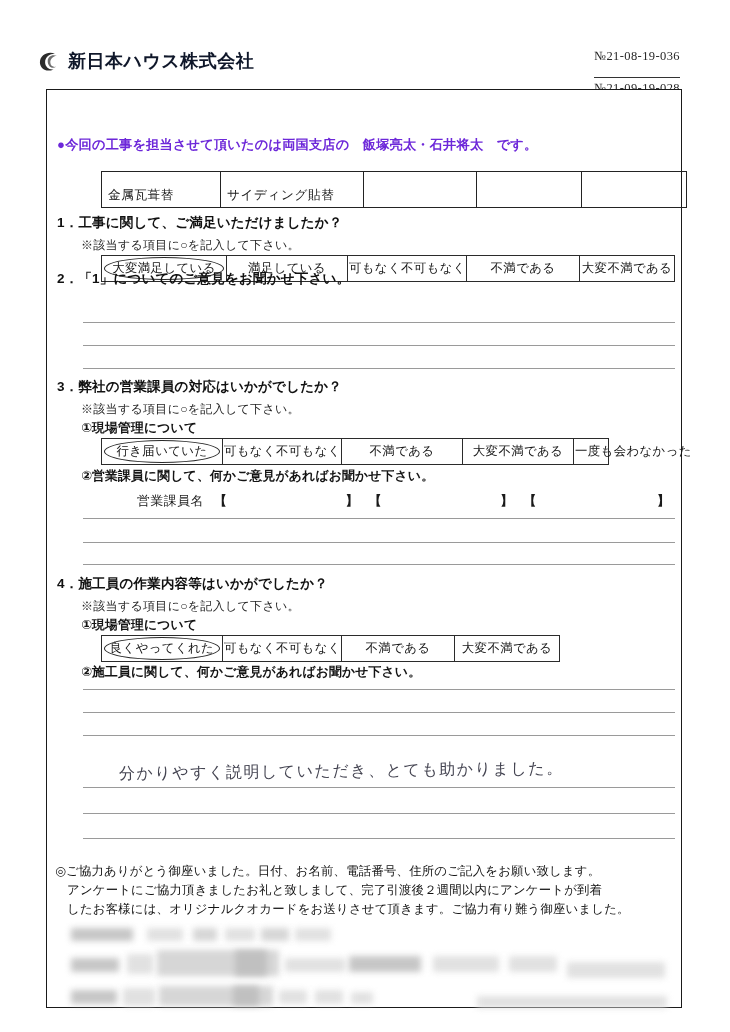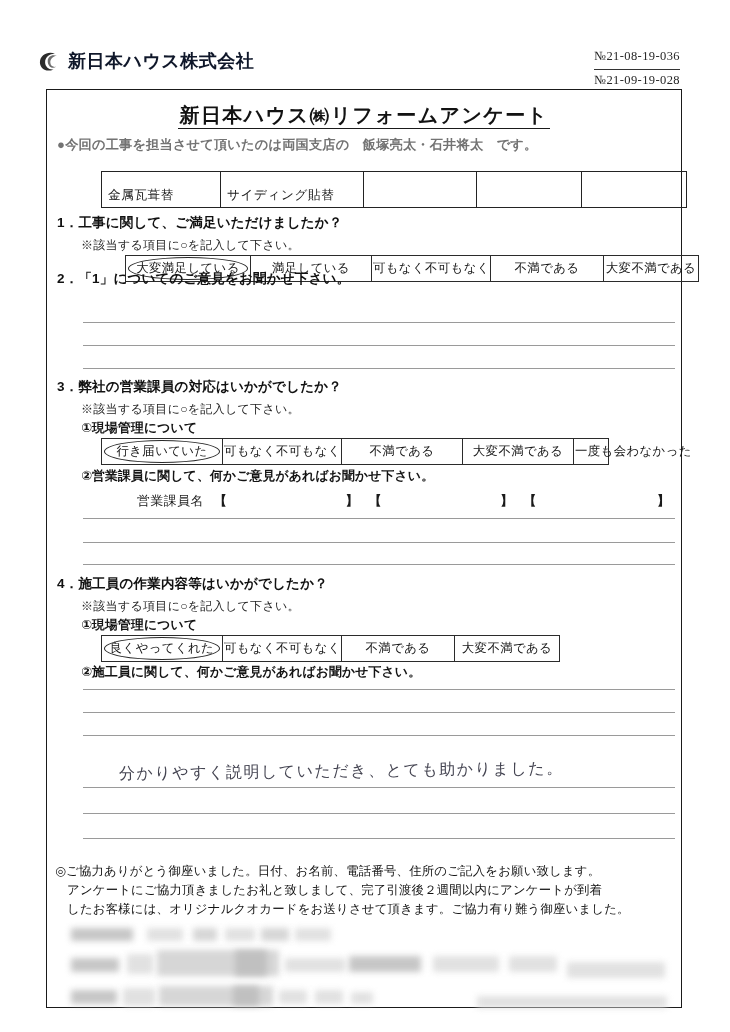--- a/index.html
+++ b/index.html
@@ -49,21 +49,21 @@
     top: 48px;
     text-align: left;
     font-family: "Liberation Serif", "DejaVu Serif", serif;
     font-size: 12.5px;
     line-height: 17px;
     color: #262626;
   }
   .doc-numbers .num {
     display: block;
     border-bottom: 1px solid #333;
-    padding-bottom: 4px;
+    padding-bottom: 12px;
     margin-bottom: 2px;
     letter-spacing: 0.4px;
     white-space: nowrap;
   }
 
   
   .frame {
     position: absolute;
     left: 46px;
     top: 89px;
@@ -97,21 +97,21 @@
     padding: 0 2px 2px 2px;
   }
   .lead {
     position: absolute;
     left: 10px;
     top: 46px;
     font-family: "Liberation Sans", "DejaVu Sans", sans-serif;
     font-size: 13.2px;
     font-weight: bold;
     letter-spacing: 0.2px;
-    color: #737373;
+    color: #6d28d9;
     white-space: nowrap;
   }
 
   
   .worktype-table {
     position: absolute;
     left: 54px;
     top: 81px;
     width: 520px;
     border-collapse: collapse;
@@ -271,42 +271,39 @@
   </div>
 
   <div class="doc-numbers">
     <span class="num">№21-08-19-036</span>
     <span class="num">№21-09-19-028</span>
   </div>
 
   <div class="frame">
     <div class="frame-inner">
 
-      <div class="form-title">
-        <span>新日本ハウス㈱リフォームアンケート</span>
-      </div>
 
       <div class="lead">●今回の工事を担当させて頂いたのは両国支店の　飯塚亮太・石井将太　です。</div>
 
       <table class="worktype-table">
         <tbody>
             <tr>
           <td style="width:106px">金属瓦葺替</td>
           <td style="width:130px">サイディング貼替</td>
           <td style="width:100px"></td>
           <td style="width:92px"></td>
           <td style="width:92px"></td>
         </tr>
       </tbody>
         </table>
 
       <div class="q-head" style="left:10px; top:124px;">1．工事に関して、ご満足いただけましたか？</div>
       <div class="q-note" style="left:34px; top:147px;">※該当する項目に○を記入して下さい。</div>
 
-      <table class="opt-table" style="left:54px; top:165px; width:574px;margin-left:24px;">
+      <table class="opt-table" style="left:54px; top:165px; width:574px;">
         <tbody>
             <tr>
           <td class="marked" style="width:122px">
             <span class="mark-ellipse"></span>
             <span>大変満足している</span>
           </td>
           <td style="width:118px">満足している</td>
           <td style="width:116px">可もなく不可もなく</td>
           <td style="width:110px">不満である</td>
           <td>大変不満である</td>

